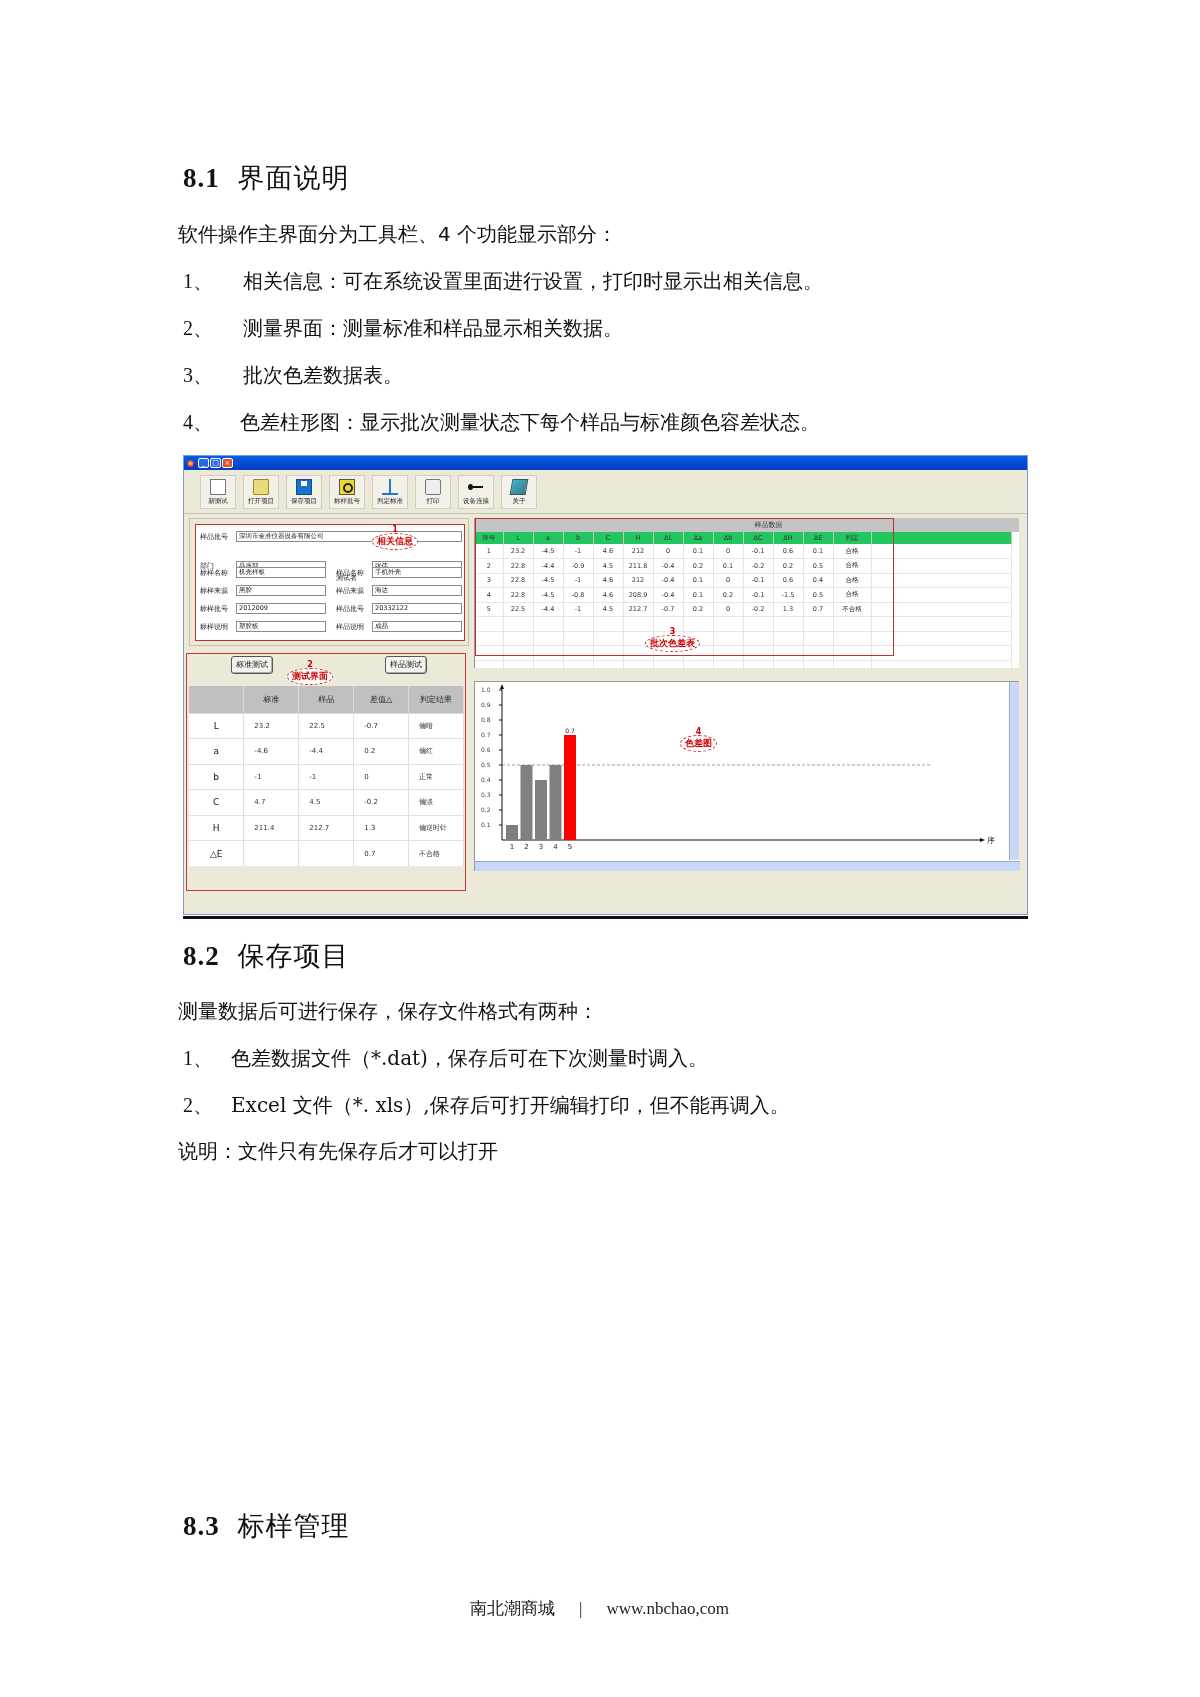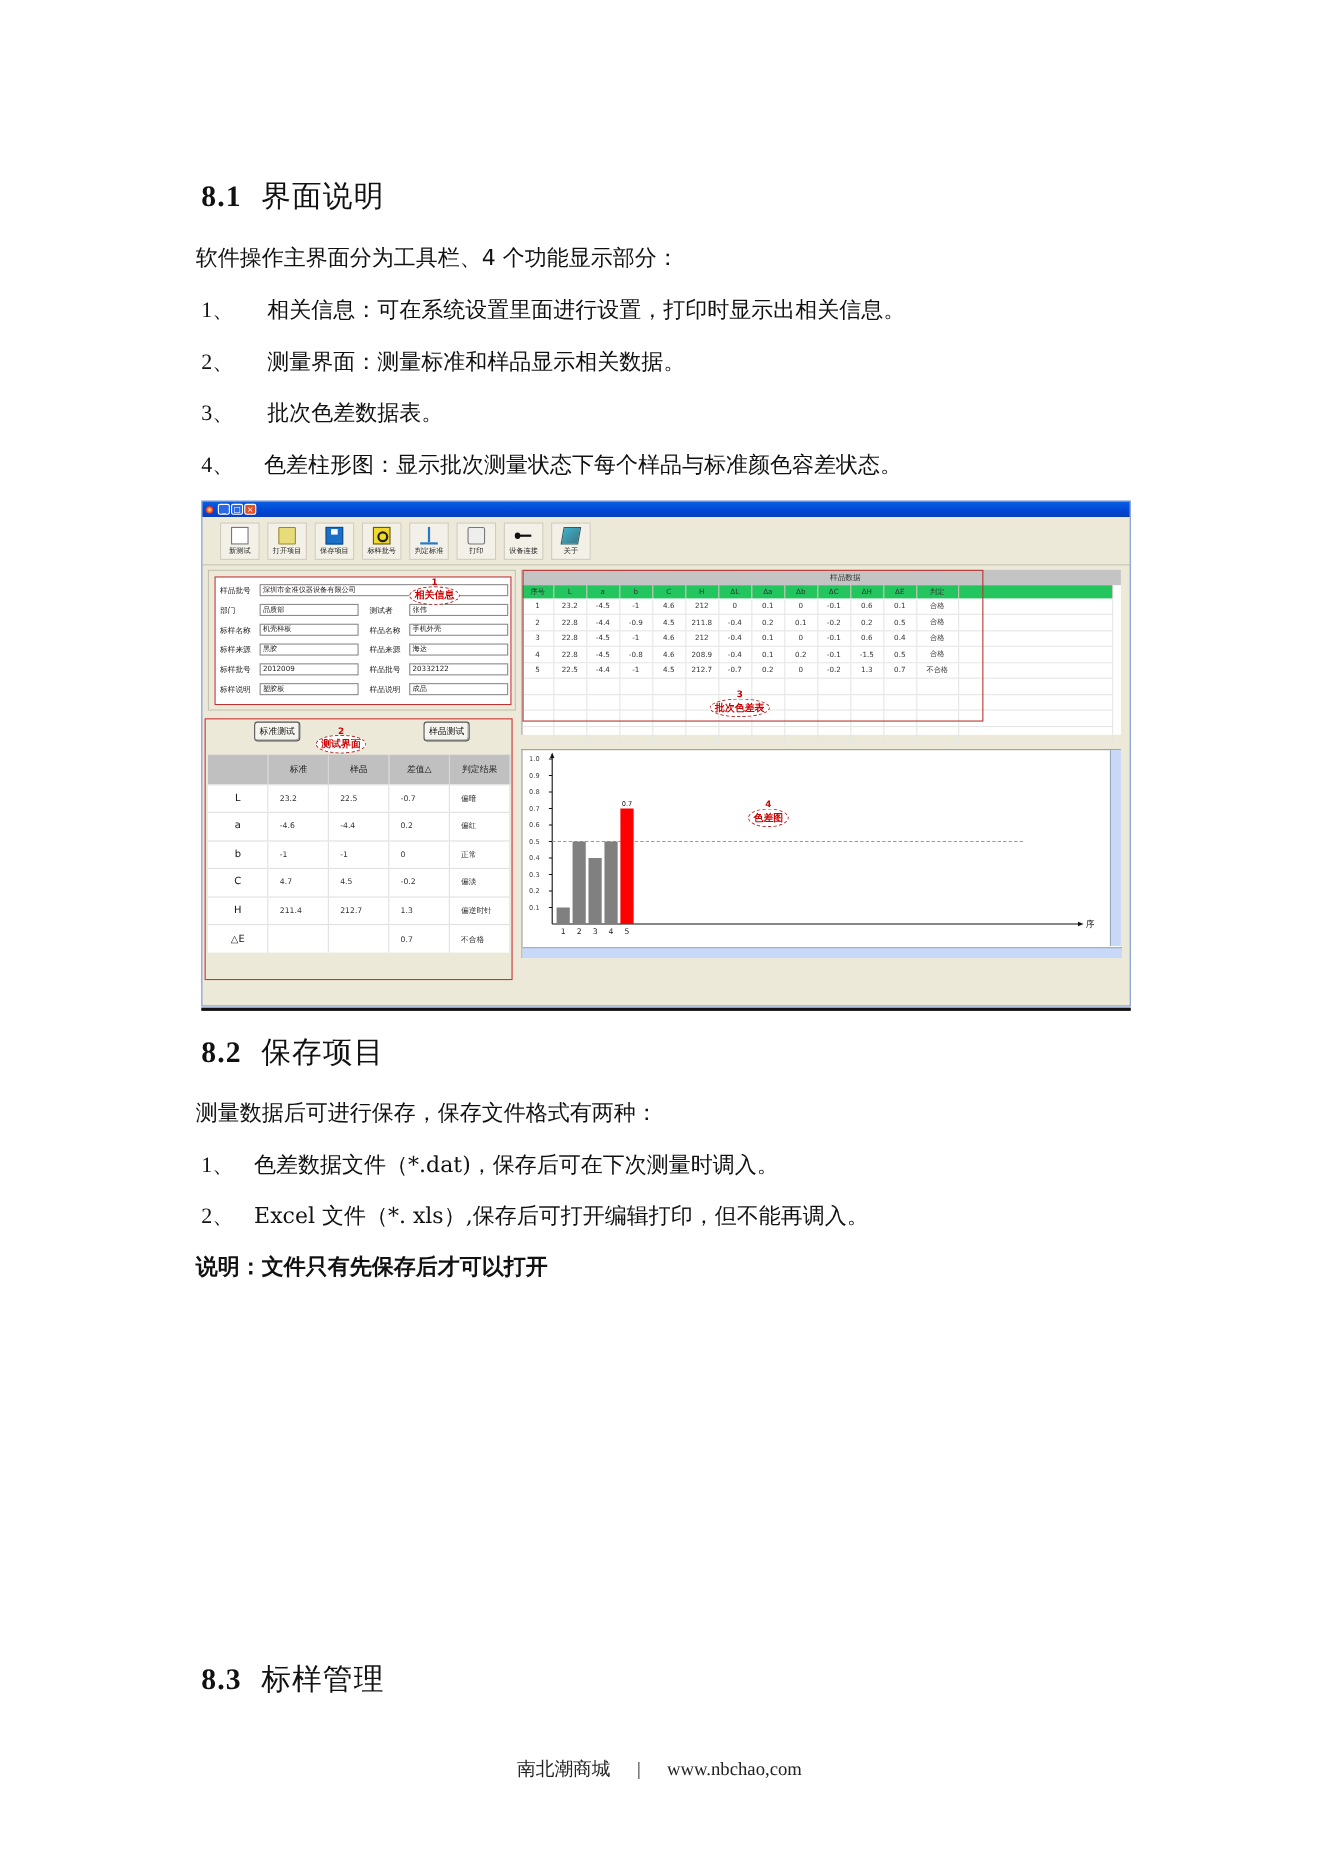--- a/index.html
+++ b/index.html
@@ -4,21 +4,21 @@
 <style>
   * { box-sizing: border-box; margin: 0; padding: 0; }
   html, body { width: 1200px; height: 1697px; background: #ffffff; }
   body { position: relative; font-family: "DejaVu Serif", "Liberation Serif", serif; color: #111; overflow: hidden; }
 
   .doc-h2 { position: absolute; left: 183px; font-size: 27px; font-weight: bold; font-family: "Liberation Serif", "DejaVu Serif", serif; letter-spacing: 1px; }
   .doc-h2 .num { font-family: "Liberation Serif", serif; font-weight: bold; margin-right: 10px; }
   .doc-h2 .ttl { font-family: "DejaVu Sans", sans-serif; font-weight: normal; }
   .doc-p { position: absolute; left: 178px; font-size: 20px; line-height: 1.2; font-family: "DejaVu Sans", sans-serif; }
   .doc-p.lead { font-weight: normal; }
-  .doc-p.note { font-weight: bold; }
+  .doc-p.note { font-weight: normal; }
   .doc-li { position: absolute; left: 183px; font-size: 20px; font-family: "DejaVu Serif", serif; white-space: nowrap; }
   .doc-li .idx { display: inline-block; width: 60px; font-family: "Liberation Serif", serif; }
   .doc-li.tight .idx { width: 48px; }
 
   
   .app { position: absolute; left: 183px; top: 455px; width: 845px; height: 460px; background: #ece9d8; border: 1px solid #7a96df; font-family: "DejaVu Sans", sans-serif; }
   .titlebar { height: 14px; background: linear-gradient(#0a5fe0, #0046d5 60%, #0a3fb8); display: flex; align-items: center; padding: 0 3px; color: #fff; font-size: 8px; }
   .titlebar .app-icon { width: 7px; height: 7px; border-radius: 50%; background: radial-gradient(#ff5, #e33 60%, #33c); margin-right: 4px; }
   .titlebar .title { flex: 1; }
   .win-btns { display: flex; gap: 1px; }
@@ -142,21 +142,21 @@
 
   <div class="info-panel">
     <div class="info-inner">
       <div class="info-row" style="left:4px; top:6px;">
         <span class="k">样品批号</span>
         <span class="v" style="width:226px;">深圳市金准仪器设备有限公司</span>
       </div>
       <div class="info-row" style="left:4px; top:24px;">
         <span class="k">部门</span>
         <span class="v" style="width:90px;">品质部</span>
-        <span class="k" style="margin-left:10px;">测试者</span>
+        <span class="k" style="margin-left:10px;margin-top:24px;">测试者</span>
         <span class="v" style="width:90px;">张伟</span>
       </div>
       <div class="info-row" style="left:4px; top:42px;">
         <span class="k">标样名称</span>
         <span class="v" style="width:90px;">机壳样板</span>
         <span class="k" style="margin-left:10px;">样品名称</span>
         <span class="v" style="width:90px;">手机外壳</span>
       </div>
       <div class="info-row" style="left:4px; top:60px;">
         <span class="k">标样来源</span>

